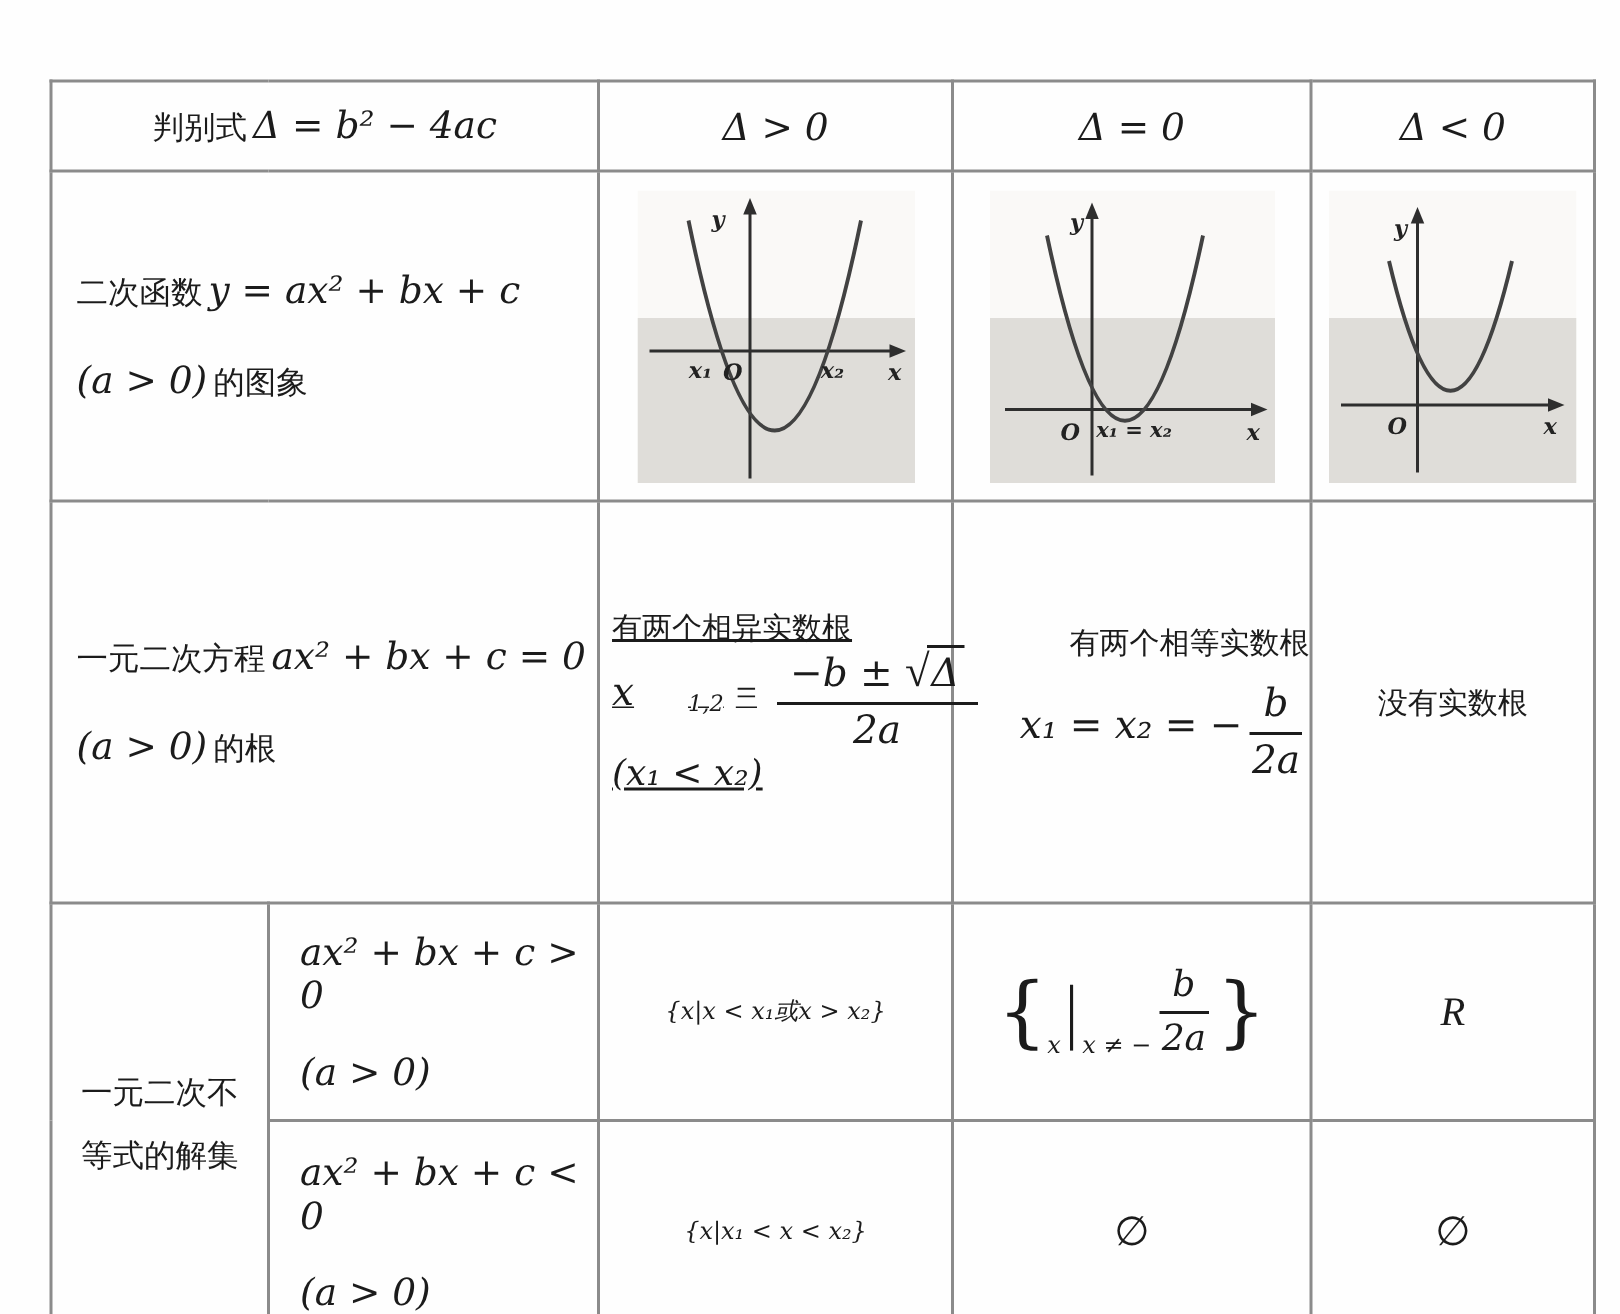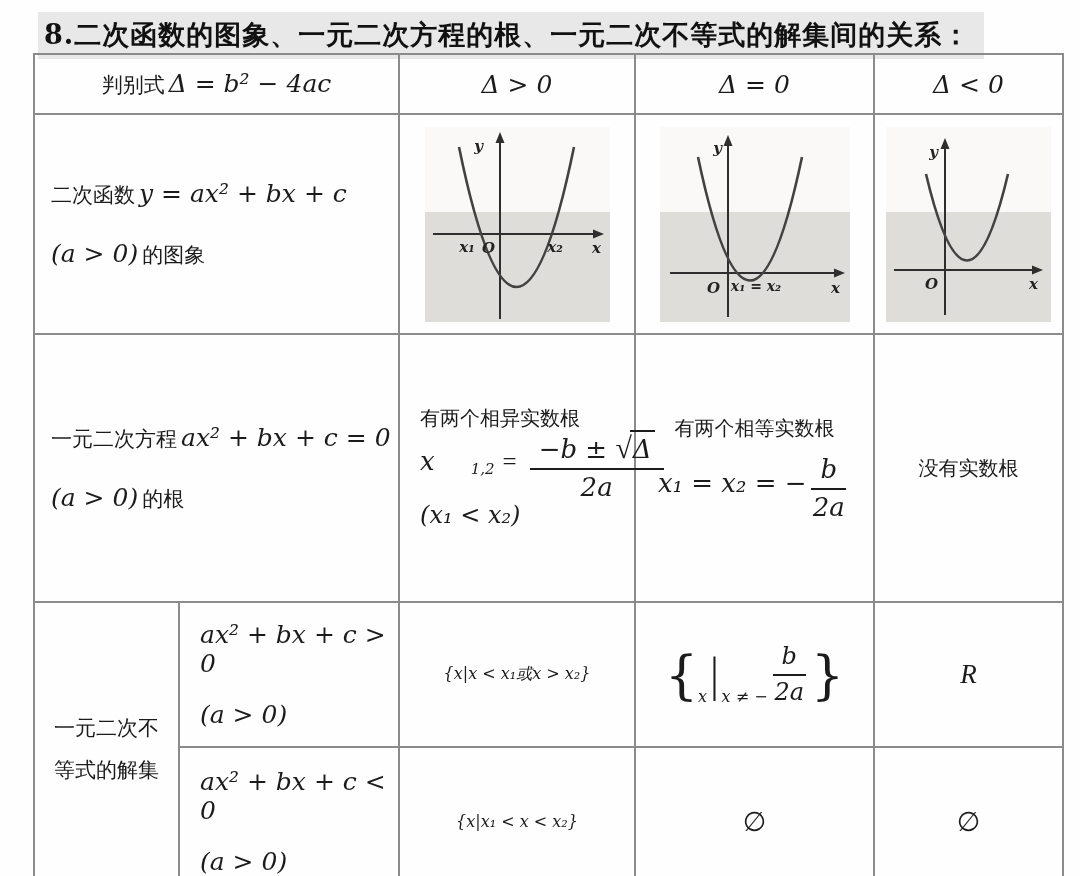--- a/index.html
+++ b/index.html
@@ -30,23 +30,23 @@
 
   .leftcell { padding-left:16px; display:flex; flex-direction:column;
               justify-content:center; gap:30px; height:100%; }
   .line { white-space:nowrap; }
 
   .graphwrap { display:flex; justify-content:center; align-items:center; height:100%; }
   svg text { font-family:"DejaVu Serif","Liberation Serif",serif; font-style:italic;
              font-size:15px; fill:#222; font-weight:700; }
 
   .eqcellC { height:100%; display:flex; flex-direction:column; justify-content:flex-end;
-             padding:16px 6px 18px 20px; align-items:flex-start; }
+             padding:16px 6px 18px 8px; align-items:flex-start;text-decoration:underline; }
   .eqcellD { height:100%; display:flex; flex-direction:column; justify-content:center;
-             gap:14px; align-items:center; }
+             gap:14px; align-items:flex-end; }
 
   .frac { display:inline-flex; flex-direction:column; align-items:center;
           vertical-align:middle; margin:0 5px; }
   .fnum { line-height:1.05; padding:0 9px 4px; border-bottom:2px solid #1c1c1c; white-space:nowrap; }
   .fden { line-height:1.05; padding-top:4px; }
 
   .rad  { border-top:2px solid #1c1c1c; padding:2px 3px 0; margin-left:-2px; }
   .sq   { font-style:normal; font-size:1.15em; }
 
   .msub { font-size:15px; font-style:italic;
@@ -67,21 +67,20 @@
   .Rsym { font-size:27px; font-style:italic; }
   .empty { font-size:27px; font-family:"DejaVu Sans","Liberation Sans",sans-serif; }
 
   .spanlabel { text-align:center; font-size:21px; line-height:2.0; }
 </style>
 </head>
 <body>
 
 <div class="page">
 
-  <div class="title">8.二次函数的图象、一元二次方程的根、一元二次不等式的解集间的关系：</div>
 
   <table class="main">
     <colgroup>
       <col style="width:145px">
         <col style="width:220px">
         <col style="width:236px">
       <col style="width:239px">
         <col style="width:189px">
     </colgroup>
 

